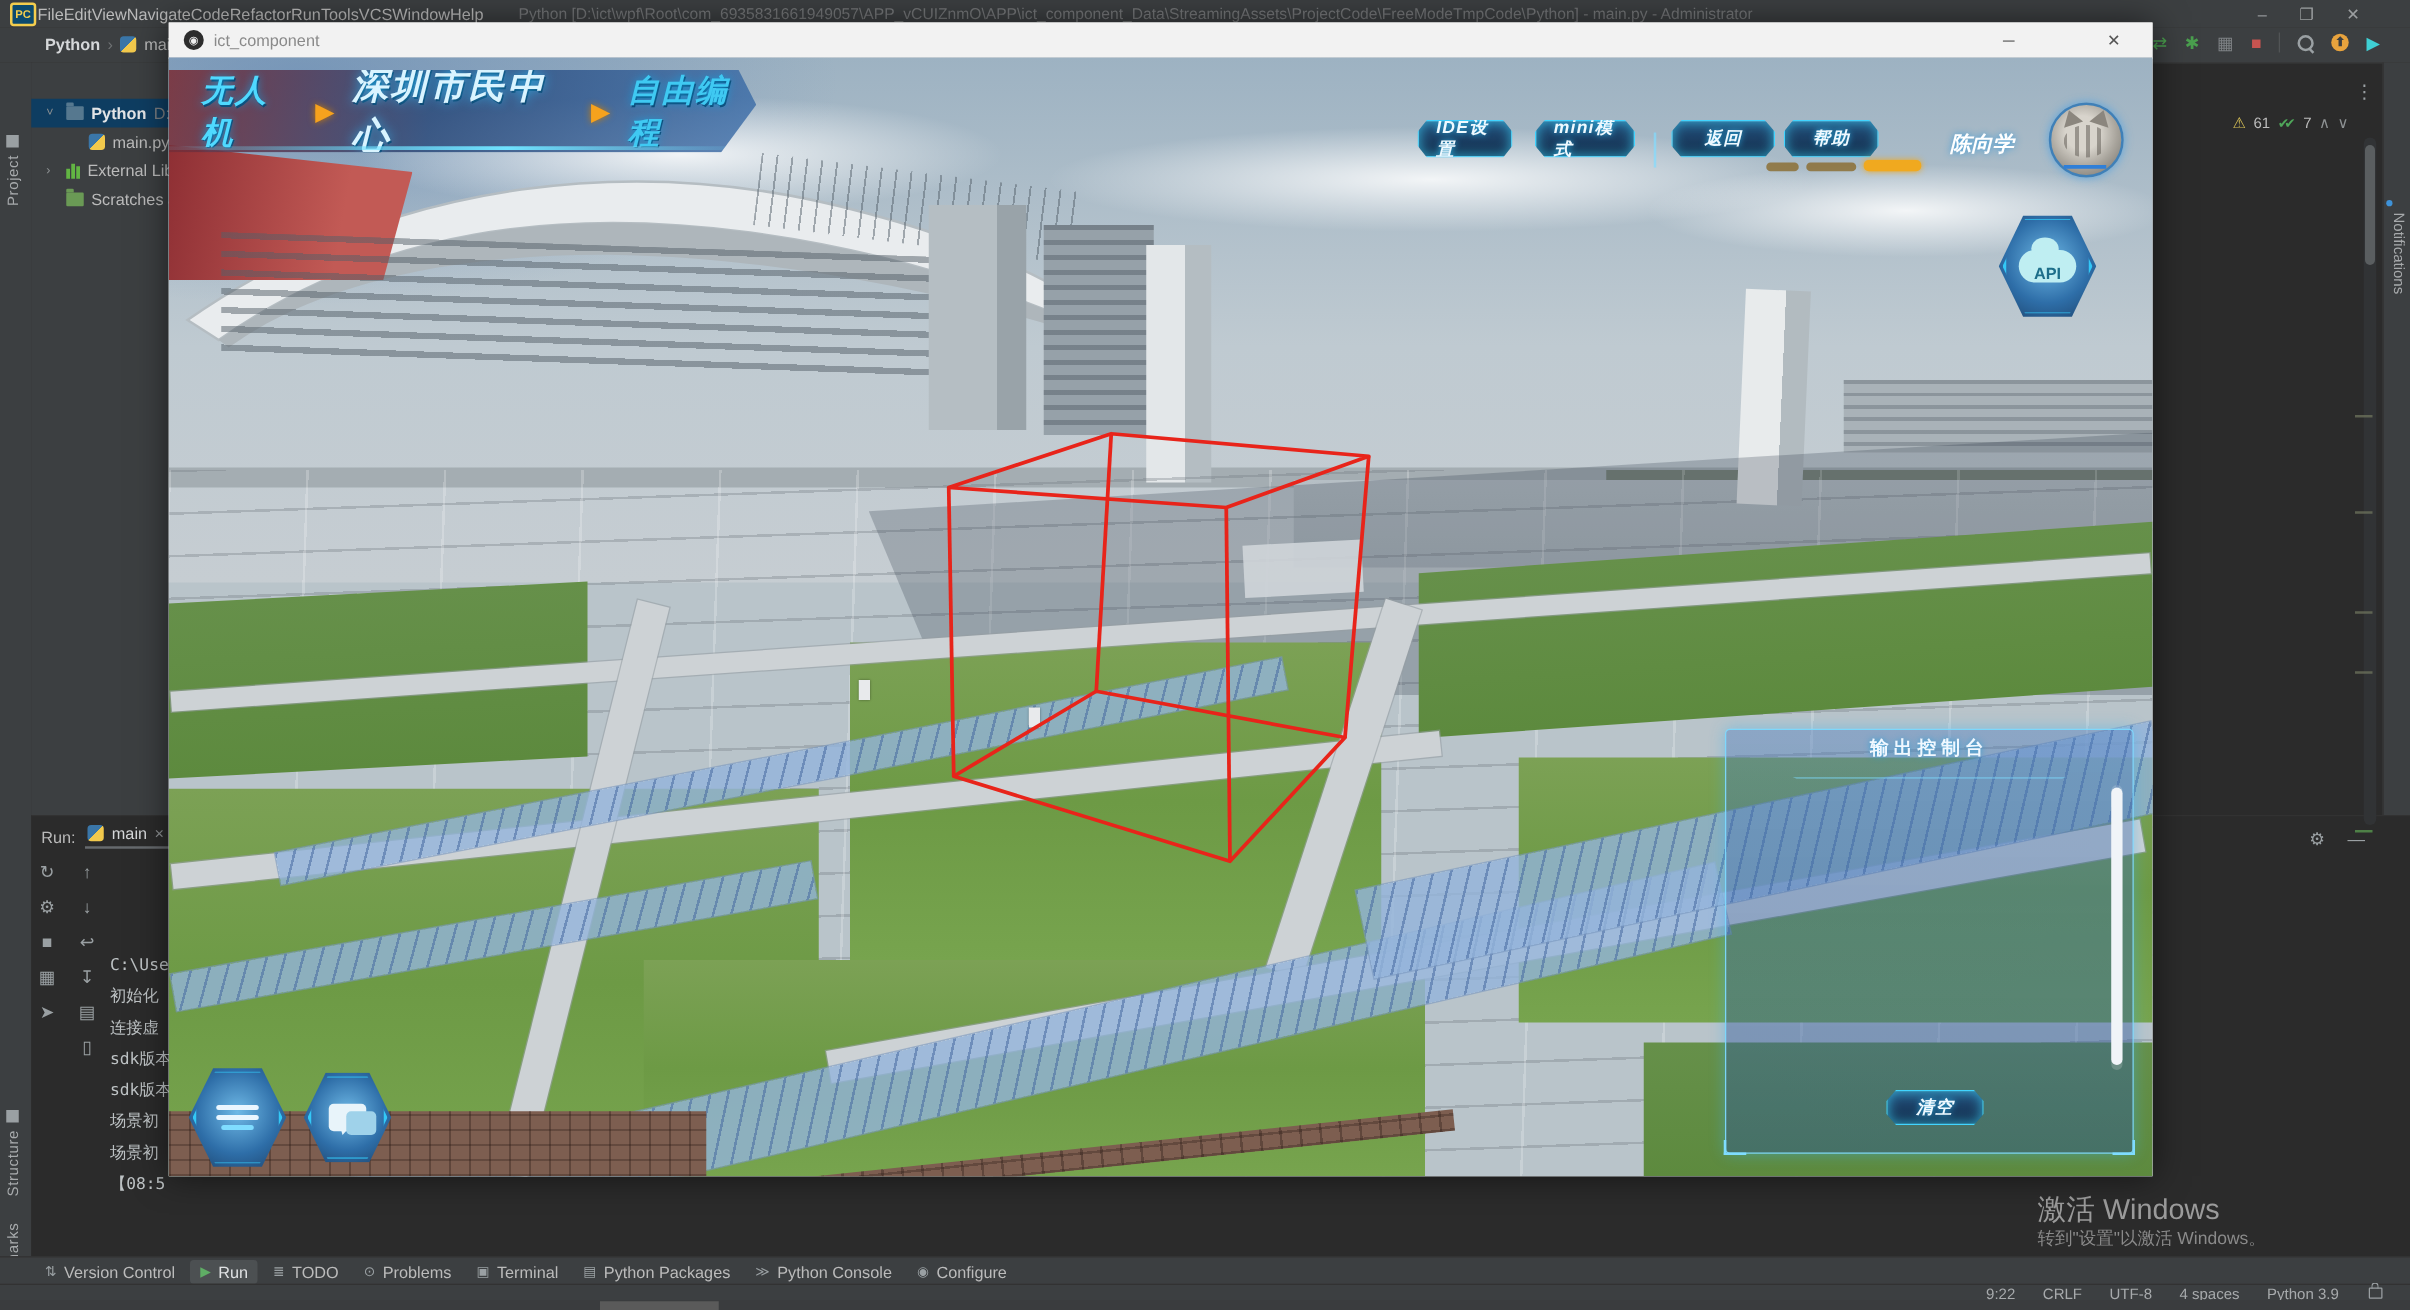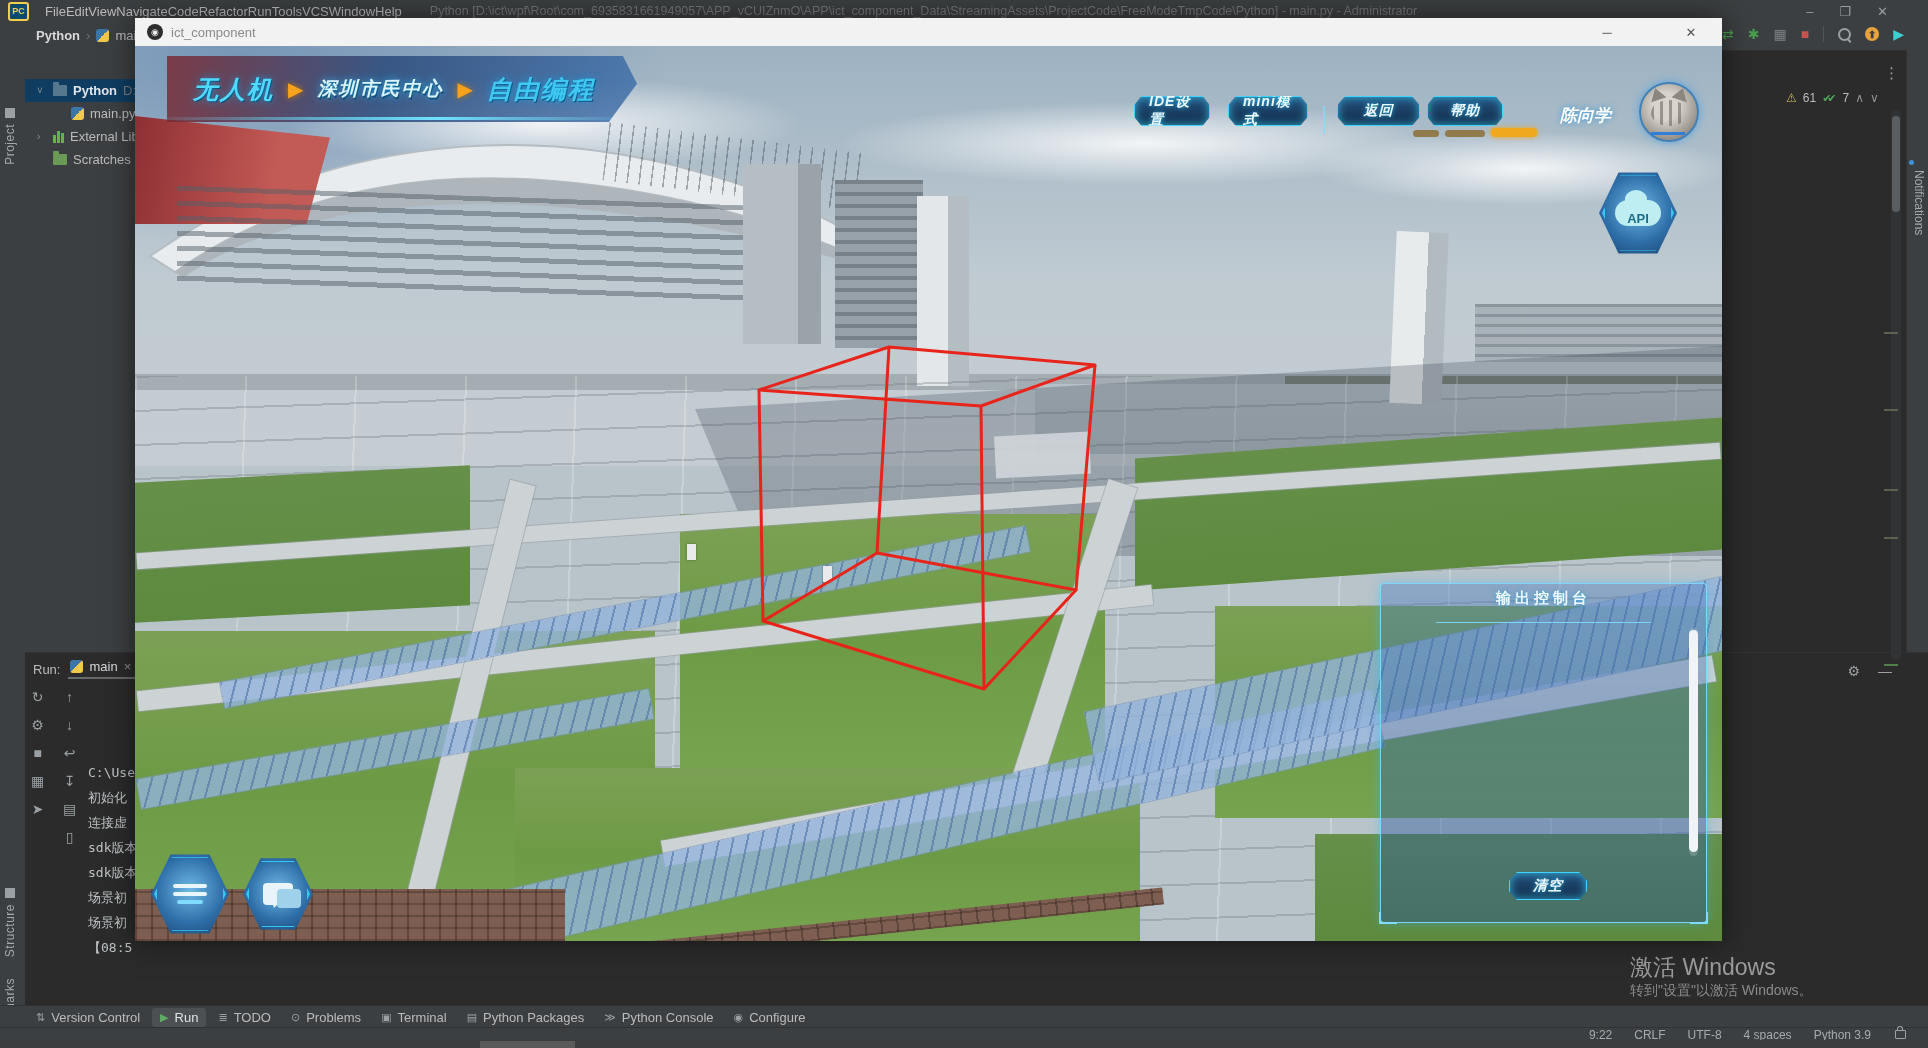--- a/index.html
+++ b/index.html
@@ -1,21 +1,21 @@
 <!DOCTYPE html>
 <html><head>
 <meta charset="utf-8">
 <style>
   html,body{margin:0;padding:0;background:#1e1f22;}
   #root{position:relative;width:1928px;height:1048px;overflow:hidden;background:#2b2b2b;
         font-family:"Liberation Sans",sans-serif;color:#bbbbbb;font-size:13px;-webkit-font-smoothing:antialiased;}
   .abs{position:absolute;}
   
   .titlebar{left:0;top:0;width:1928px;height:22px;background:#3c3f41;display:flex;align-items:center;border-bottom:1px solid #323232;}
-  .pc-logo{width:17px;height:15px;margin:0 16px 0 8px;border:2px solid #f3cd4e;border-radius:3px;color:#f3cd4e;
+  .pc-logo{width:17px;height:15px;margin:0 1px 0 8px;border:2px solid #f3cd4e;border-radius:3px;color:#f3cd4e;
            font-size:9px;font-weight:bold;display:flex;align-items:center;justify-content:center;background:#0c4a6e;}
   .menus{display:flex;color:#bbbbbb;}
   .menus span{cursor:default;}
   .win-title{color:#747678;margin-left:28px;white-space:nowrap;overflow:hidden;max-width:1000px;font-size:12.5px;}
   .winctl{position:absolute;right:40px;top:0;display:flex;gap:26px;color:#9b9ea0;font-size:13px;height:22px;align-items:center;}
   .sticky-yellow{left:1912px;top:24px;width:16px;height:92px;background:#f2cf45;border-radius:3px 0 0 3px;}
   .sticky-pale{left:1918px;top:116px;width:10px;height:60px;background:#e9e4d2;}
   .iconrow{left:0;top:22px;width:1928px;height:28px;background:#3c3f41;border-bottom:1px solid #323232;}
   .crumbs{position:absolute;left:36px;top:6px;display:flex;gap:6px;align-items:center;color:#bbbbbb;}
   .crumb-sep{color:#6e7173;}
@@ -104,25 +104,25 @@
   .skylight{background:#cfd5d9;opacity:.9;}
   .lawn{background:linear-gradient(180deg,#7ca155 0%,#6d9a45 50%,#77a44e 100%);}
   .lawn.dark{background:linear-gradient(180deg,#66904a,#5d8a3e);}
   .path{background:#cdd2d5;box-shadow:0 0 0 1px rgba(150,158,163,.6);}
   .walkway{background:rgba(148,180,219,.8);background-image:repeating-linear-gradient(115deg,rgba(70,105,160,.55) 0 2px,transparent 2px 14px);box-shadow:0 0 0 1px rgba(120,150,190,.6);}
   .tiles{background:#7d5e50;background-image:repeating-linear-gradient(90deg,rgba(40,25,20,.35) 0 2px,transparent 2px 16px),repeating-linear-gradient(0deg,rgba(40,25,20,.3) 0 2px,transparent 2px 12px);}
   .flag{width:9px;height:16px;background:#e8eaec;box-shadow:0 0 2px rgba(0,0,0,.4);}
   
   .banner{left:0;top:10px;width:470px;height:66px;display:flex;align-items:center;gap:14px;padding-left:26px;box-sizing:border-box;
           background:linear-gradient(100deg,rgba(122,43,51,.85) 0%,rgba(43,74,122,.85) 45%,rgba(58,108,168,.8) 100%);
-          clip-path:polygon(0 0,97% 0,100% 42%,94% 100%,0 100%);margin-left:32px;}
+          clip-path:polygon(0 0,97% 0,100% 42%,94% 100%,0 100%);}
   .banner::after{content:"";position:absolute;left:0;bottom:2px;width:96%;height:3px;background:linear-gradient(90deg,rgba(120,220,255,.1),#6fe2ff 60%,rgba(120,220,255,.1));}
   .bseg{font-style:italic;font-weight:bold;letter-spacing:2px;}
   .bseg.s0{font-size:25px;color:#4fd9ff;text-shadow:0 0 8px #1899d8,1px 1px 0 #0a3e66;}
-  .bseg.s1{font-size:19px;color:#d9f4ff;text-shadow:0 0 9px #2bb4f0,1px 2px 0 #0a3e66;}
+  .bseg.s1{font-size:29px;color:#d9f4ff;text-shadow:0 0 9px #2bb4f0,1px 2px 0 #0a3e66;}
   .bseg.s2{font-size:25px;color:#3fc9f2;text-shadow:0 0 8px #1899d8,1px 1px 0 #0a3e66;}
   .barrow{color:#f6a21d;font-size:20px;text-shadow:0 0 6px #c87d0a;}
   .gbtn{position:absolute;height:30px;display:flex;align-items:center;justify-content:center;padding:0 14px;box-sizing:border-box;
         background:linear-gradient(180deg,#23507c,#132e4c);border:1px solid #41d4ff;border-radius:7px;
         clip-path:polygon(10% 0,90% 0,100% 32%,100% 68%,90% 100%,10% 100%,0 68%,0 32%);
         color:#eef9ff;font-weight:bold;font-style:italic;font-size:14px;letter-spacing:1px;
         box-shadow:0 0 10px rgba(63,217,255,.75) inset,0 0 8px rgba(63,217,255,.6);text-shadow:0 0 5px #2db4e8;}
   .btn-div{left:1188px;top:60px;width:2px;height:28px;background:rgba(130,220,255,.7);}
   .uname{left:1425px;top:58px;width:110px;color:#fff;font-weight:bold;font-style:italic;font-size:17px;text-shadow:0 0 6px rgba(40,150,220,.9);}
   .avatar{left:1504px;top:36px;width:56px;height:56px;border-radius:50%;background:radial-gradient(circle at 45% 40%,#d8d4cc 0 30%,#a8a49c 60%,#6d6a64 100%);

